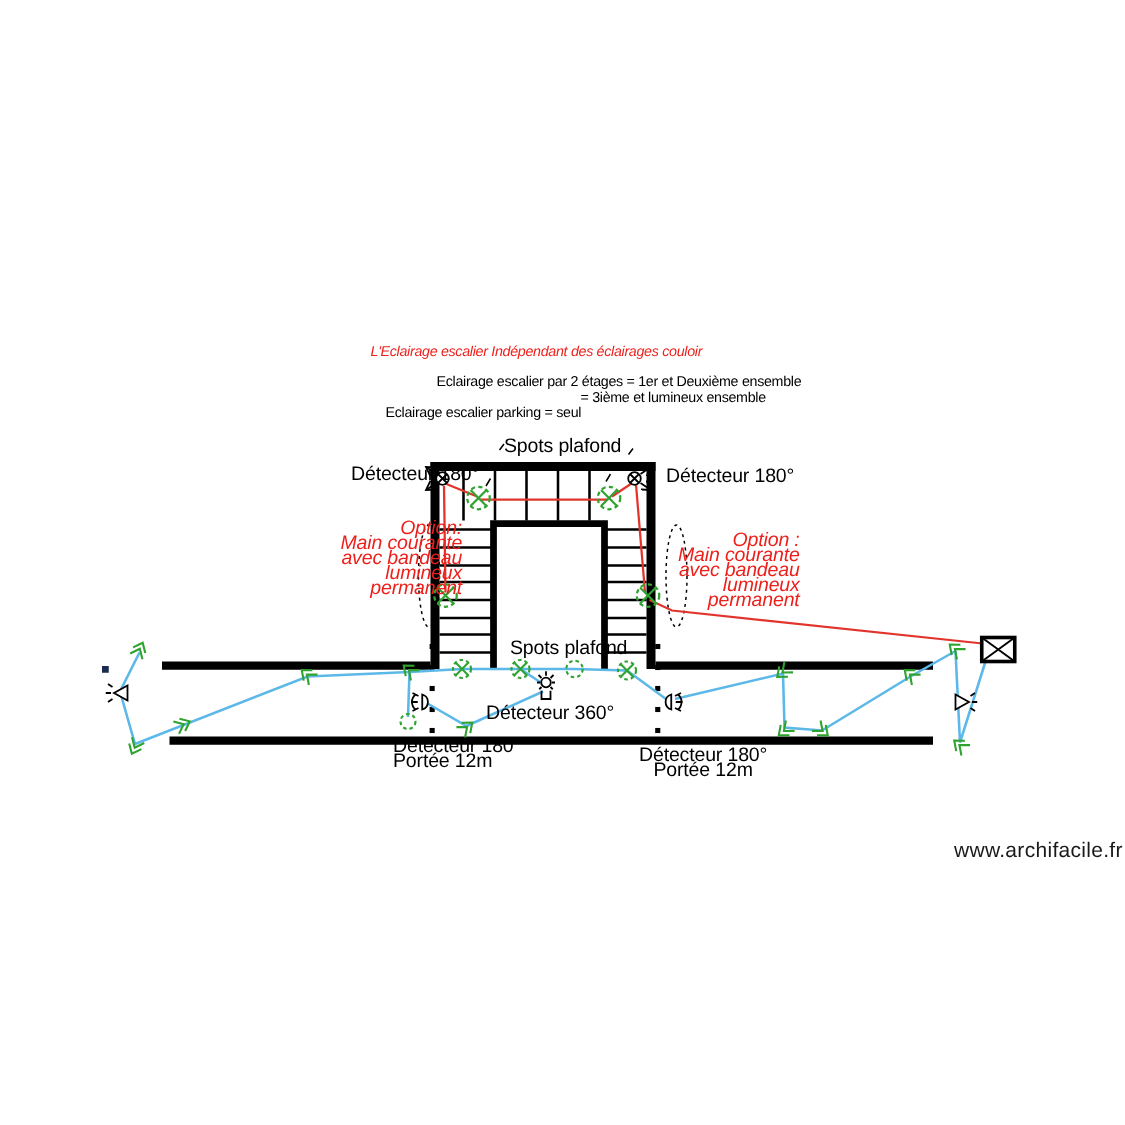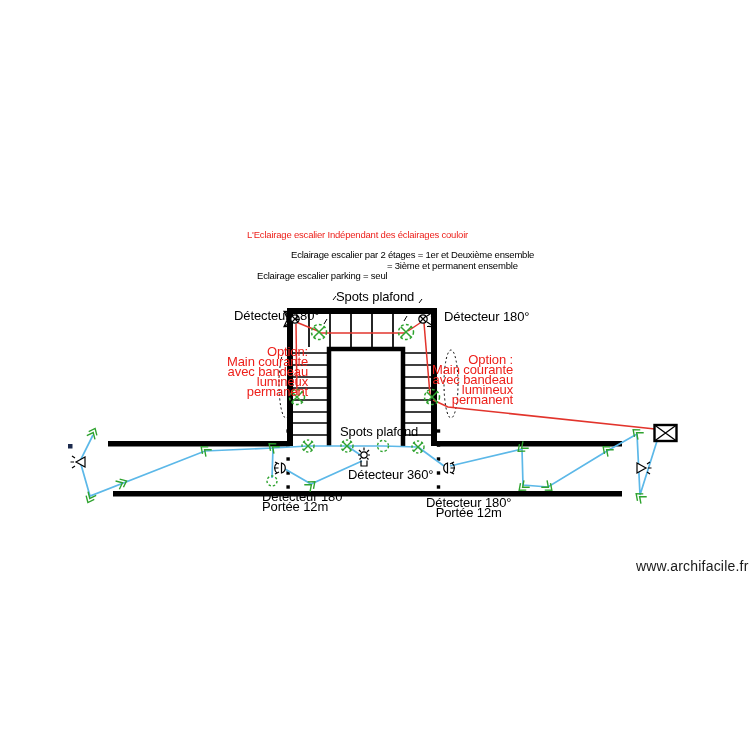--- a/index.html
+++ b/index.html
@@ -6,21 +6,21 @@
   body{
     width:750px;height:750px;background:#ffffff;position:relative;overflow:hidden;
     font-family:"Liberation Sans","DejaVu Sans",sans-serif;
   }
   #plan-svg{position:absolute;left:0;top:0;}
   .lbl{
     position:absolute;white-space:nowrap;color:#000;
     font-size:13px;line-height:10px;letter-spacing:-0.1px;
   }
   .lbl.big{font-size:9.5px;line-height:10.5px;letter-spacing:-0.2px;}
-  .lbl.red{color:#ed1f1a;}
+  .lbl.red{color:#ed1f1a;font-style:italic;}
   .opt{white-space:pre-line;text-align:right;}
   .watermark{font-size:14px;color:#1a1a1a;letter-spacing:0.2px;}
   .two-line{text-align:left;}
   .two-line.centered{text-align:center;}
 </style>
 </head>
 <body>
 
 <svg id="plan-svg" width="750" height="750" viewBox="0 0 750 750">
   <defs>
@@ -162,40 +162,40 @@
   <rect x="68" y="444" width="4.5" height="4.5" fill="#1d2b4e"></rect>
 
   <g transform="translate(665.5,433)" stroke="#000">
     <rect x="-11" y="-8" width="22" height="16" fill="#fff" stroke-width="2.4"></rect>
     <path d="M-11,-8 L11,8 M-11,8 L11,-8" stroke-width="1.3" fill="none"></path>
   </g>
 </svg>
 
 <div class="lbl big red" style="left:247px;top:230px;">L'Eclairage escalier Indépendant des éclairages couloir</div>
 <div class="lbl big" style="left:255px;top:250px;margin-left:36px;">Eclairage escalier par  2 étages = 1er et Deuxième ensemble</div>
-<div class="lbl big" style="left:387px;top:261px;">= 3ième et permanent ensemble</div>
+<div class="lbl big" style="left:387px;top:261px;">= 3ième et lumineux ensemble</div>
 <div class="lbl big" style="left:257px;top:271px;text-align:center;">Eclairage escalier parking = seul</div>
 
 <div class="lbl" style="left:336px;top:292px;">Spots plafond</div>
 <div class="lbl" style="left:234px;top:311px;">Détecteur 180°</div>
 <div class="lbl" style="left:444px;top:312px;">Détecteur 180°</div>
 
 <div class="lbl red opt" style="left:227px;top:347px;">Option:
 Main courante
 avec bandeau
 lumineux
 permanent</div>
-<div class="lbl red opt" style="left:432px;top:355px;">Option :
+<div class="lbl red opt" style="left:452px;top:355px;">Option :
 Main courante
 avec bandeau
 lumineux
 permanent</div>
 
 <div class="lbl" style="left:340px;top:427px;">Spots plafond</div>
-<div class="lbl" style="left:348px;top:470px;">Détecteur 360°</div>
+<div class="lbl" style="left:324px;top:470px;">Détecteur 360°</div>
 
 <div class="lbl two-line" style="left:262px;top:492px;">
   <div>Détecteur 180°</div>
   <div>Portée 12m</div>
 </div>
 <div class="lbl two-line centered" style="left:426px;top:498px;">
   <div>Détecteur 180°</div>
   <div>Portée 12m</div>
 </div>
 

